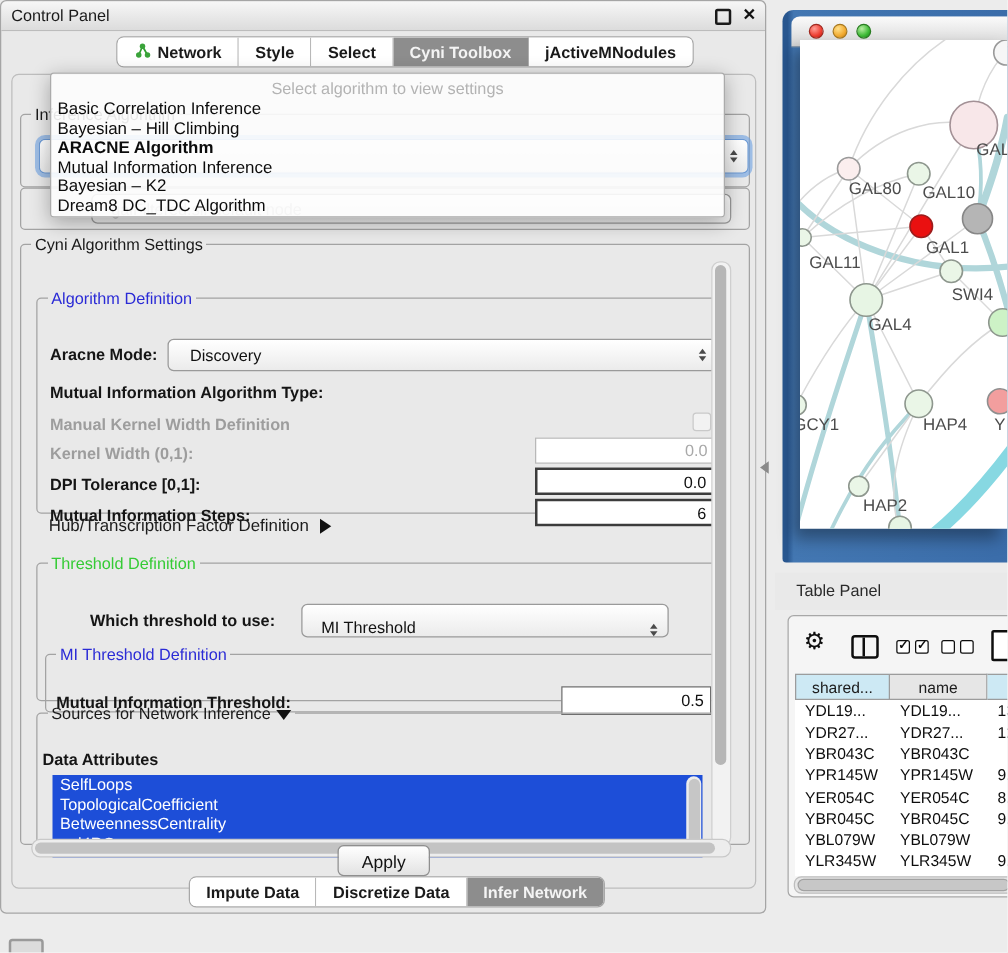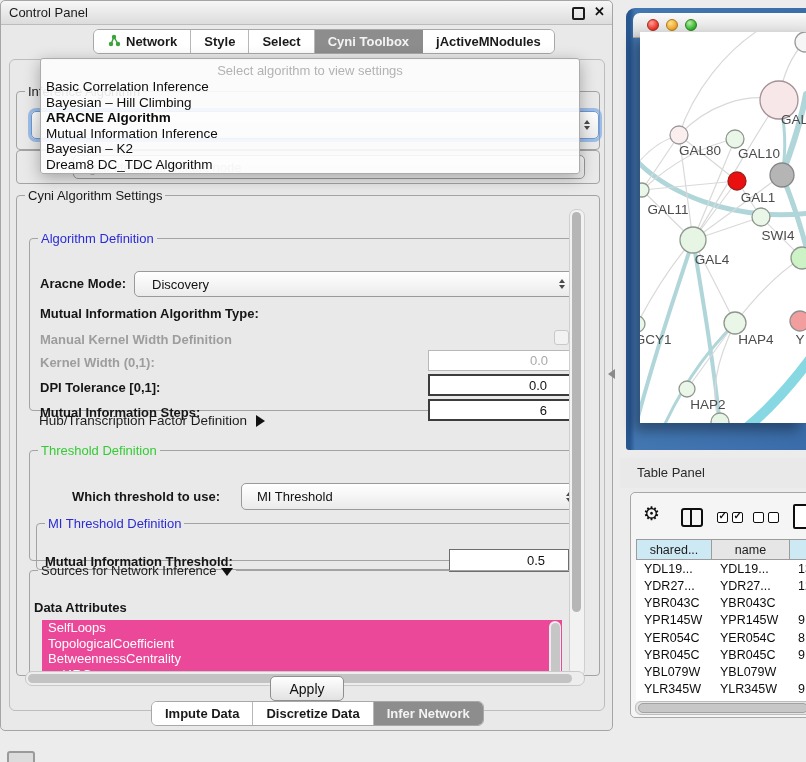--- a/index.html
+++ b/index.html
@@ -35,46 +35,46 @@
       border:1px solid #9a9a9a;border-radius:5px;font-size:13px;color:#111;padding:0 8px 0 15px;box-sizing:border-box;}
   .stepper{margin-left:auto;display:flex;flex-direction:column;gap:2px;align-items:center;}
   .arr-up{width:0;height:0;border-left:3.5px solid transparent;border-right:3.5px solid transparent;border-bottom:4.5px solid #4a4a4a;}
   .arr-dn{width:0;height:0;border-left:3.5px solid transparent;border-right:3.5px solid transparent;border-top:4.5px solid #4a4a4a;}
   #combo-inference{left:14px;top:12px;width:568px;height:28px;border:1px solid #6b9ad6;
       box-shadow:0 0 0 3px rgba(106,160,226,0.6);}
   #combo-tabledata{left:56px;top:4px;width:512px;height:24px;color:#a9a9a9;}
   .lbl{position:absolute;font-size:13px;font-weight:bold;color:#151515;white-space:nowrap;}
   .lbl.dim{color:#9d9d9d;}
   .field{position:absolute;background:#fff;font-size:13px;color:#111;text-align:right;
-      padding:0 23px;box-sizing:border-box;display:flex;align-items:center;justify-content:flex-end;}
+      padding:0 5px;box-sizing:border-box;display:flex;align-items:center;justify-content:flex-end;}
   #grp-algdef{left:12px;top:28px;width:548px;height:178px;}
   #lbl-aracne{left:10px;top:30px;}   #combo-aracne{left:104px;top:25px;width:440px;height:26px;padding-left:17px;}
   #lbl-mitype{left:10px;top:60px;}   #combo-mitype{left:244px;top:54px;width:300px;height:26px;}
   #lbl-manual{left:10px;top:86px;}
   #chk-manual{position:absolute;left:524px;top:84px;width:13px;height:13px;border:1px solid #c9c9c9;
       background:#f2f2f2;border-radius:3px;}
   #lbl-kernel{left:10px;top:109px;}
   #fld-kernel{left:398px;top:104px;width:144px;height:21px;border:1px solid #b8b8b8;color:#a9a9a9;}
   #lbl-dpi{left:10px;top:134px;}
   #fld-dpi{left:398px;top:128px;width:144px;height:22px;border:2px solid #3c3c3c;}
   #lbl-steps{left:10px;top:159px;}
   #fld-steps{left:398px;top:153px;width:144px;height:22px;border:2px solid #3c3c3c;}
   #hub-row{position:absolute;left:22px;top:210px;font-size:13.5px;color:#1c1c1c;display:flex;align-items:center;}
   .tri-right{width:0;height:0;border-top:6px solid transparent;border-bottom:6px solid transparent;
       border-left:9px solid #111;display:inline-block;margin-left:9px;}
   .tri-down{width:0;height:0;border-left:6px solid transparent;border-right:6px solid transparent;
       border-top:8px solid #111;display:inline-block;margin-left:4px;vertical-align:-1px;}
   #grp-threshold{left:12px;top:240px;width:548px;height:116px;}
-  #lbl-which{left:42px;top:31px;}  #combo-which{left:211px;top:25px;width:340px;height:27px;}
+  #lbl-which{left:42px;top:31px;}  #combo-which{left:211px;top:25px;width:294px;height:27px;align-items:flex-end;}
   #grp-mithr{position:absolute;left:6px;top:58px;width:536px;height:52px;border:1px solid #a3a3a3;border-radius:4px;}
   #lbl-mithr{left:8px;top:23px;}
   #fld-mithr{left:412px;top:18px;width:120px;height:23px;border:1.5px solid #6e6e6e;}
   #grp-sources{left:12px;top:360px;width:548px;height:120px;}
   #lbl-attrs{left:4px;top:22px;}
-  #attr-list{position:absolute;left:12px;top:42px;width:520px;height:66px;background:#ec4899;overflow:hidden;}
+  #attr-list{position:absolute;left:12px;top:42px;width:520px;height:66px;background:#1d4ed8;overflow:hidden;}
   .attr-item{font-size:13px;color:#fff;padding-left:6px;line-height:15.5px;white-space:nowrap;}
   #attr-scroll{position:absolute;right:1px;top:1px;width:12px;height:64px;background:#ececec;border-radius:6px;}
   #attr-thumb{position:absolute;left:1.5px;top:2px;width:9px;height:52px;background:#c6c6c6;border-radius:5px;}
   #vscroll{position:absolute;left:552px;top:6px;width:14px;height:466px;background:#f2f2f2;
       border:1px solid #cfcfcf;border-radius:7px;}
   #vthumb{position:absolute;left:2px;top:2px;width:9px;height:400px;background:#b6b6b6;border-radius:5px;}
   #hscroll{position:absolute;left:8px;top:468px;width:558px;height:13px;background:#ededed;
       border:1px solid #c9c9c9;border-radius:7px;}
   #hthumb{position:absolute;left:2px;top:1.5px;width:544px;height:9px;background:#c3c3c3;border-radius:5px;}
   #apply-btn{position:absolute;left:260px;top:616px;width:72px;height:23px;display:flex;align-items:center;

